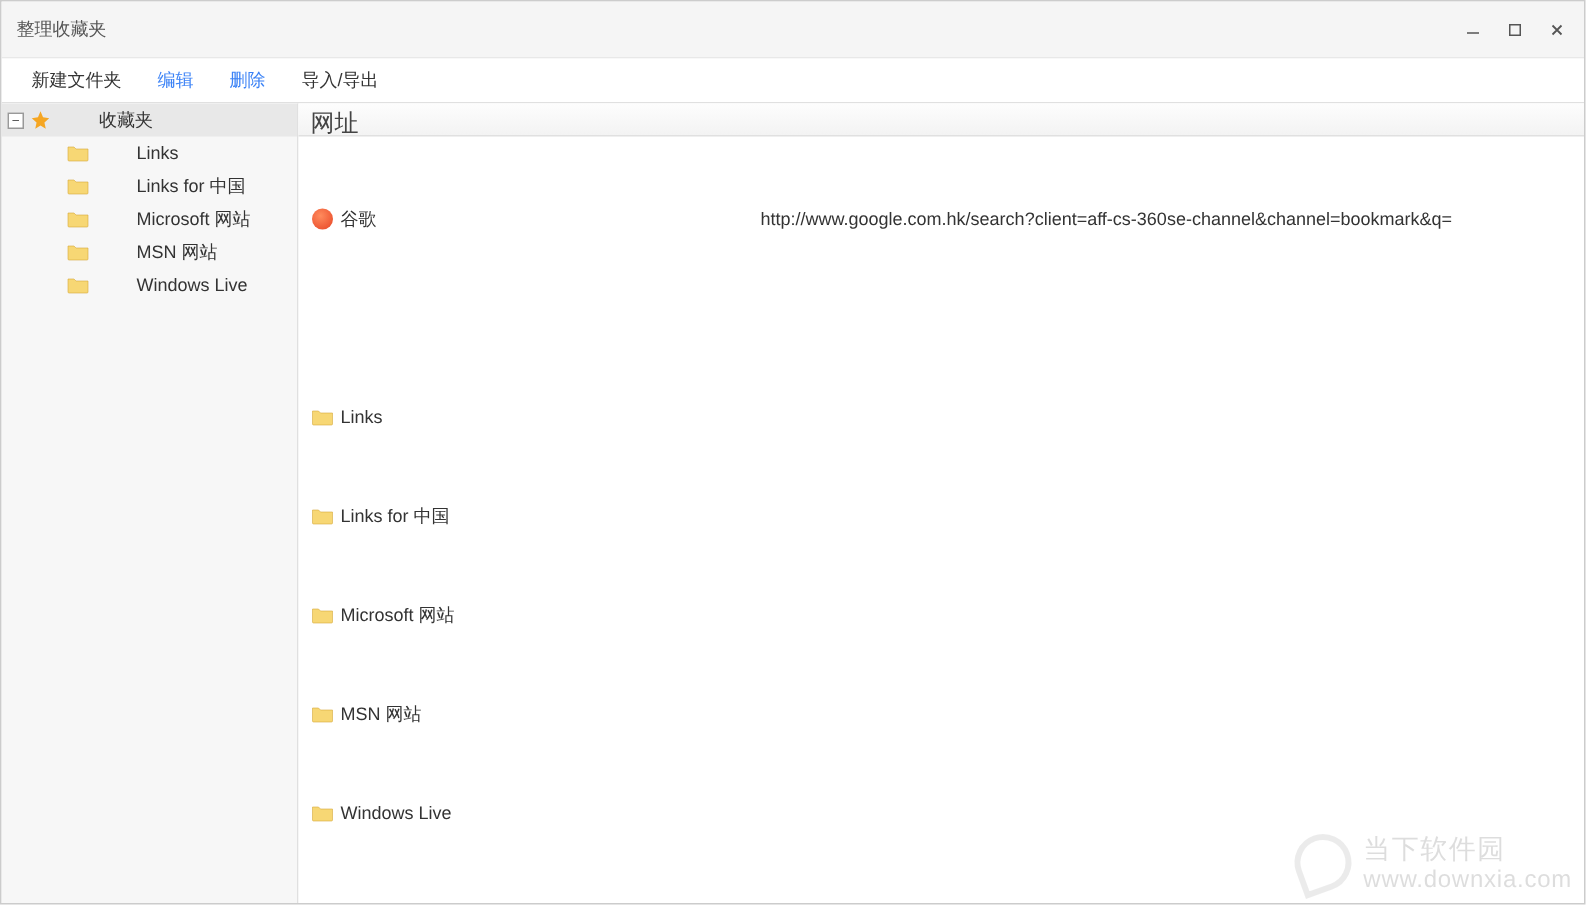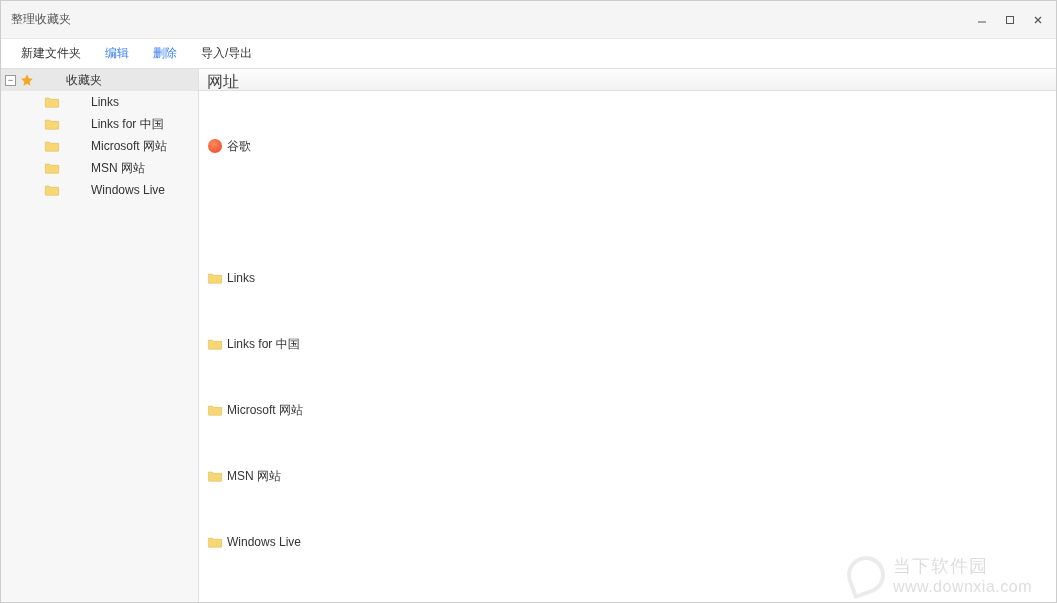--- a/index.html
+++ b/index.html
@@ -141,21 +141,21 @@
       width:14px;height:14px;border-radius:50%;
       background: conic-gradient(#2ecc71 0 120deg, #f1c40f 120deg 240deg, #e74c3c 240deg 360deg);
       position: relative;
     }
     .ring360::after{
       content:"";position:absolute;inset:3px;border-radius:50%;background:#fff;
     }
 
     .watermark {
       position: absolute;
-      right: 24px;
+      right: 8px;
       bottom: 6px;
       display: flex;
       align-items: center;
       gap: 8px;
       opacity: 0.28;
       pointer-events: none;
     }
     .wm-logo {
       width: 38px; height: 38px;
       border: 4px solid #bbb;
@@ -262,20 +262,21 @@
     </div>
     <div class="list">
 
       <div class="row">
         <div class="cell-title">
           <span class="icon">
               <span class="g-red"></span>
             </span>
           <span>谷歌</span>
         </div>
+        <div class="cell-url">http://www.google.com.hk/search?client=aff-cs-360se-channel&amp;channel=bookmark&amp;q=</div>
       </div>
 
       <div class="row">
       </div>
 
       <div class="row">
         <div class="cell-title">
           <span class="icon folder-icon">
             <svg viewBox="0 0 24 20">
                 <path fill="#f7d774" stroke="#d6a93a" stroke-width="0.6" d="M2 4h6l2 2h12v11a1 1 0 0 1-1 1H3a1 1 0 0 1-1-1V4z"></path>

